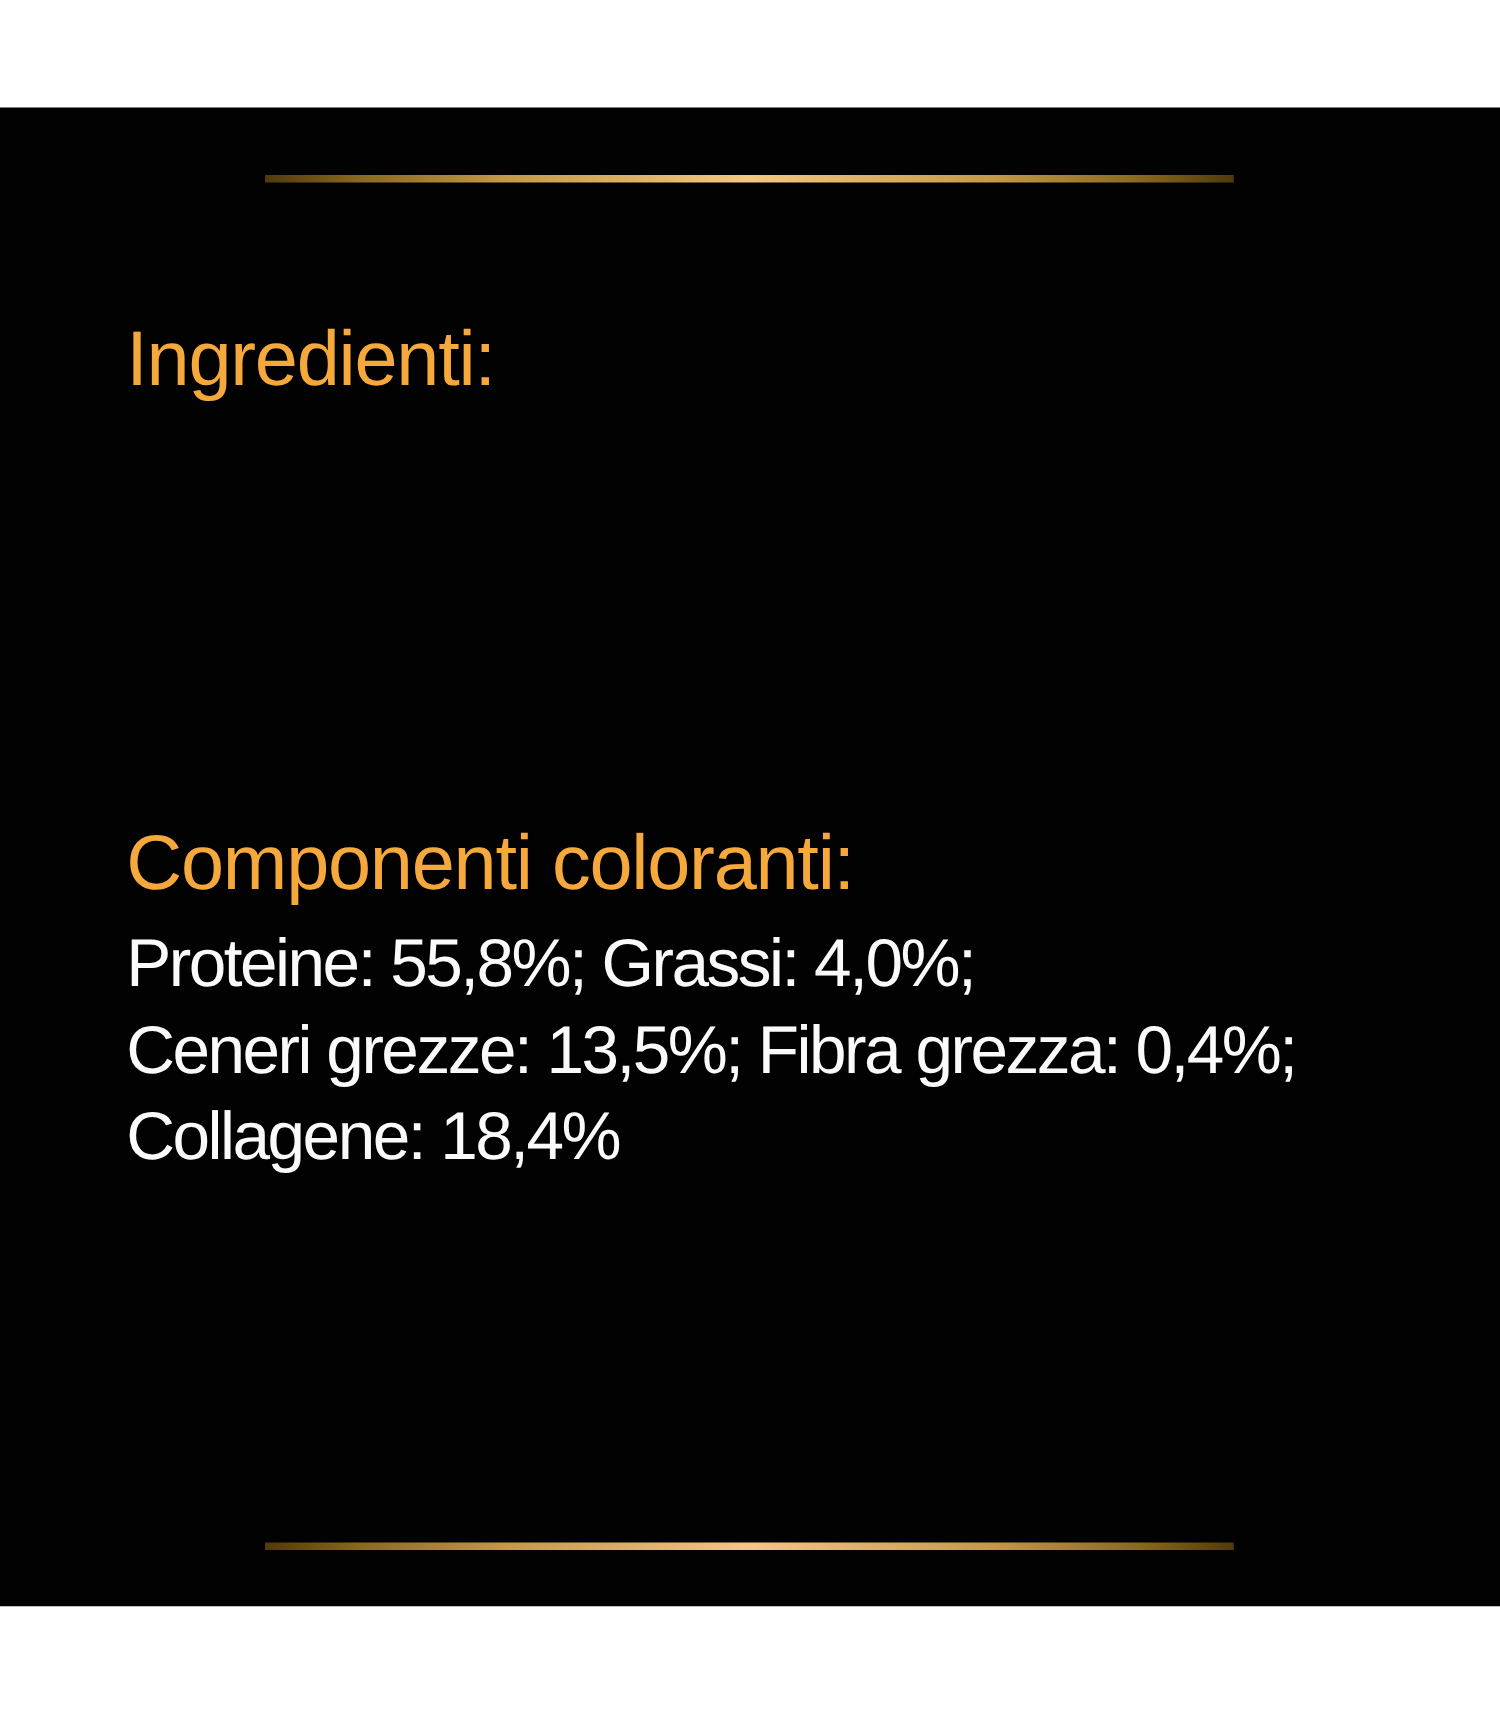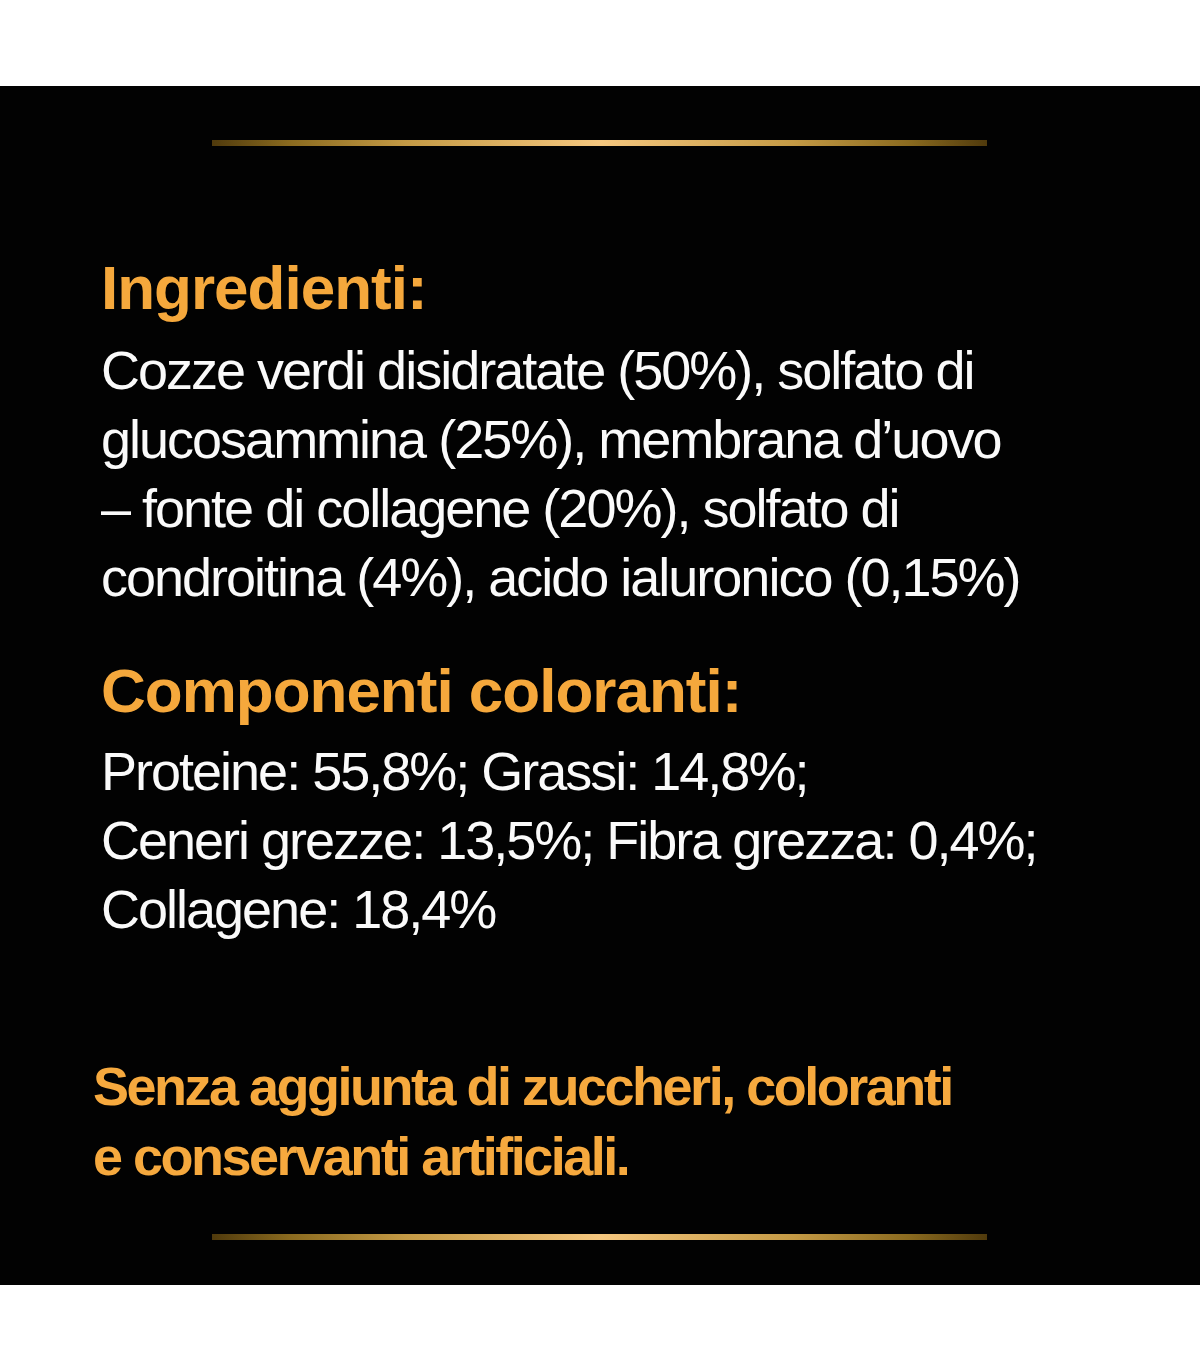--- a/index.html
+++ b/index.html
@@ -34,21 +34,21 @@
       #c49a45 75%, #8a6a1f 90%, #503a0c 100%);
   }
   .gold-rule.top    { top: 140px; }
   .gold-rule.bottom { top: 1234px; }
 
   .heading {
     position: absolute;
     left: 101px;
     color: #F5A83C;
     font-size: 62px;
-    font-weight: 700;
+    font-weight: 400;
     letter-spacing: -1px;
     line-height: 1;
     white-space: nowrap;
   }
   .heading.h-ingredients { top: 257px; }
   .heading.h-analytical  { top: 660px; }
 
   .body-block {
     position: absolute;
     left: 101px;
@@ -78,35 +78,25 @@
 <body>
 
 <div class="canvas">
 
   <div class="black-area"></div>
 
   <div class="gold-rule top"></div>
 
   <div class="heading h-ingredients">Ingredienti:</div>
 
-  <div class="body-block ingredients">
-    <div>Cozze verdi disidratate (50%), solfato di</div>
-    <div>glucosammina (25%), membrana d’uovo</div>
-    <div>– fonte di collagene (20%), solfato di</div>
-    <div>condroitina (4%), acido ialuronico (0,15%)</div>
-  </div>
 
   <div class="heading h-analytical">Componenti coloranti:</div>
 
   <div class="body-block analytical">
-    <div>Proteine: 55,8%; Grassi: 14,8%;</div>
+    <div>Proteine: 55,8%; Grassi: 4,0%;</div>
     <div>Ceneri grezze: 13,5%; Fibra grezza: 0,4%;</div>
     <div>Collagene: 18,4%</div>
   </div>
 
-  <div class="claim-block">
-    <div>Senza aggiunta di zuccheri, coloranti</div>
-    <div>e conservanti artificiali.</div>
-  </div>
 
   <div class="gold-rule bottom"></div>
 
 </div>
 
 </body></html>

